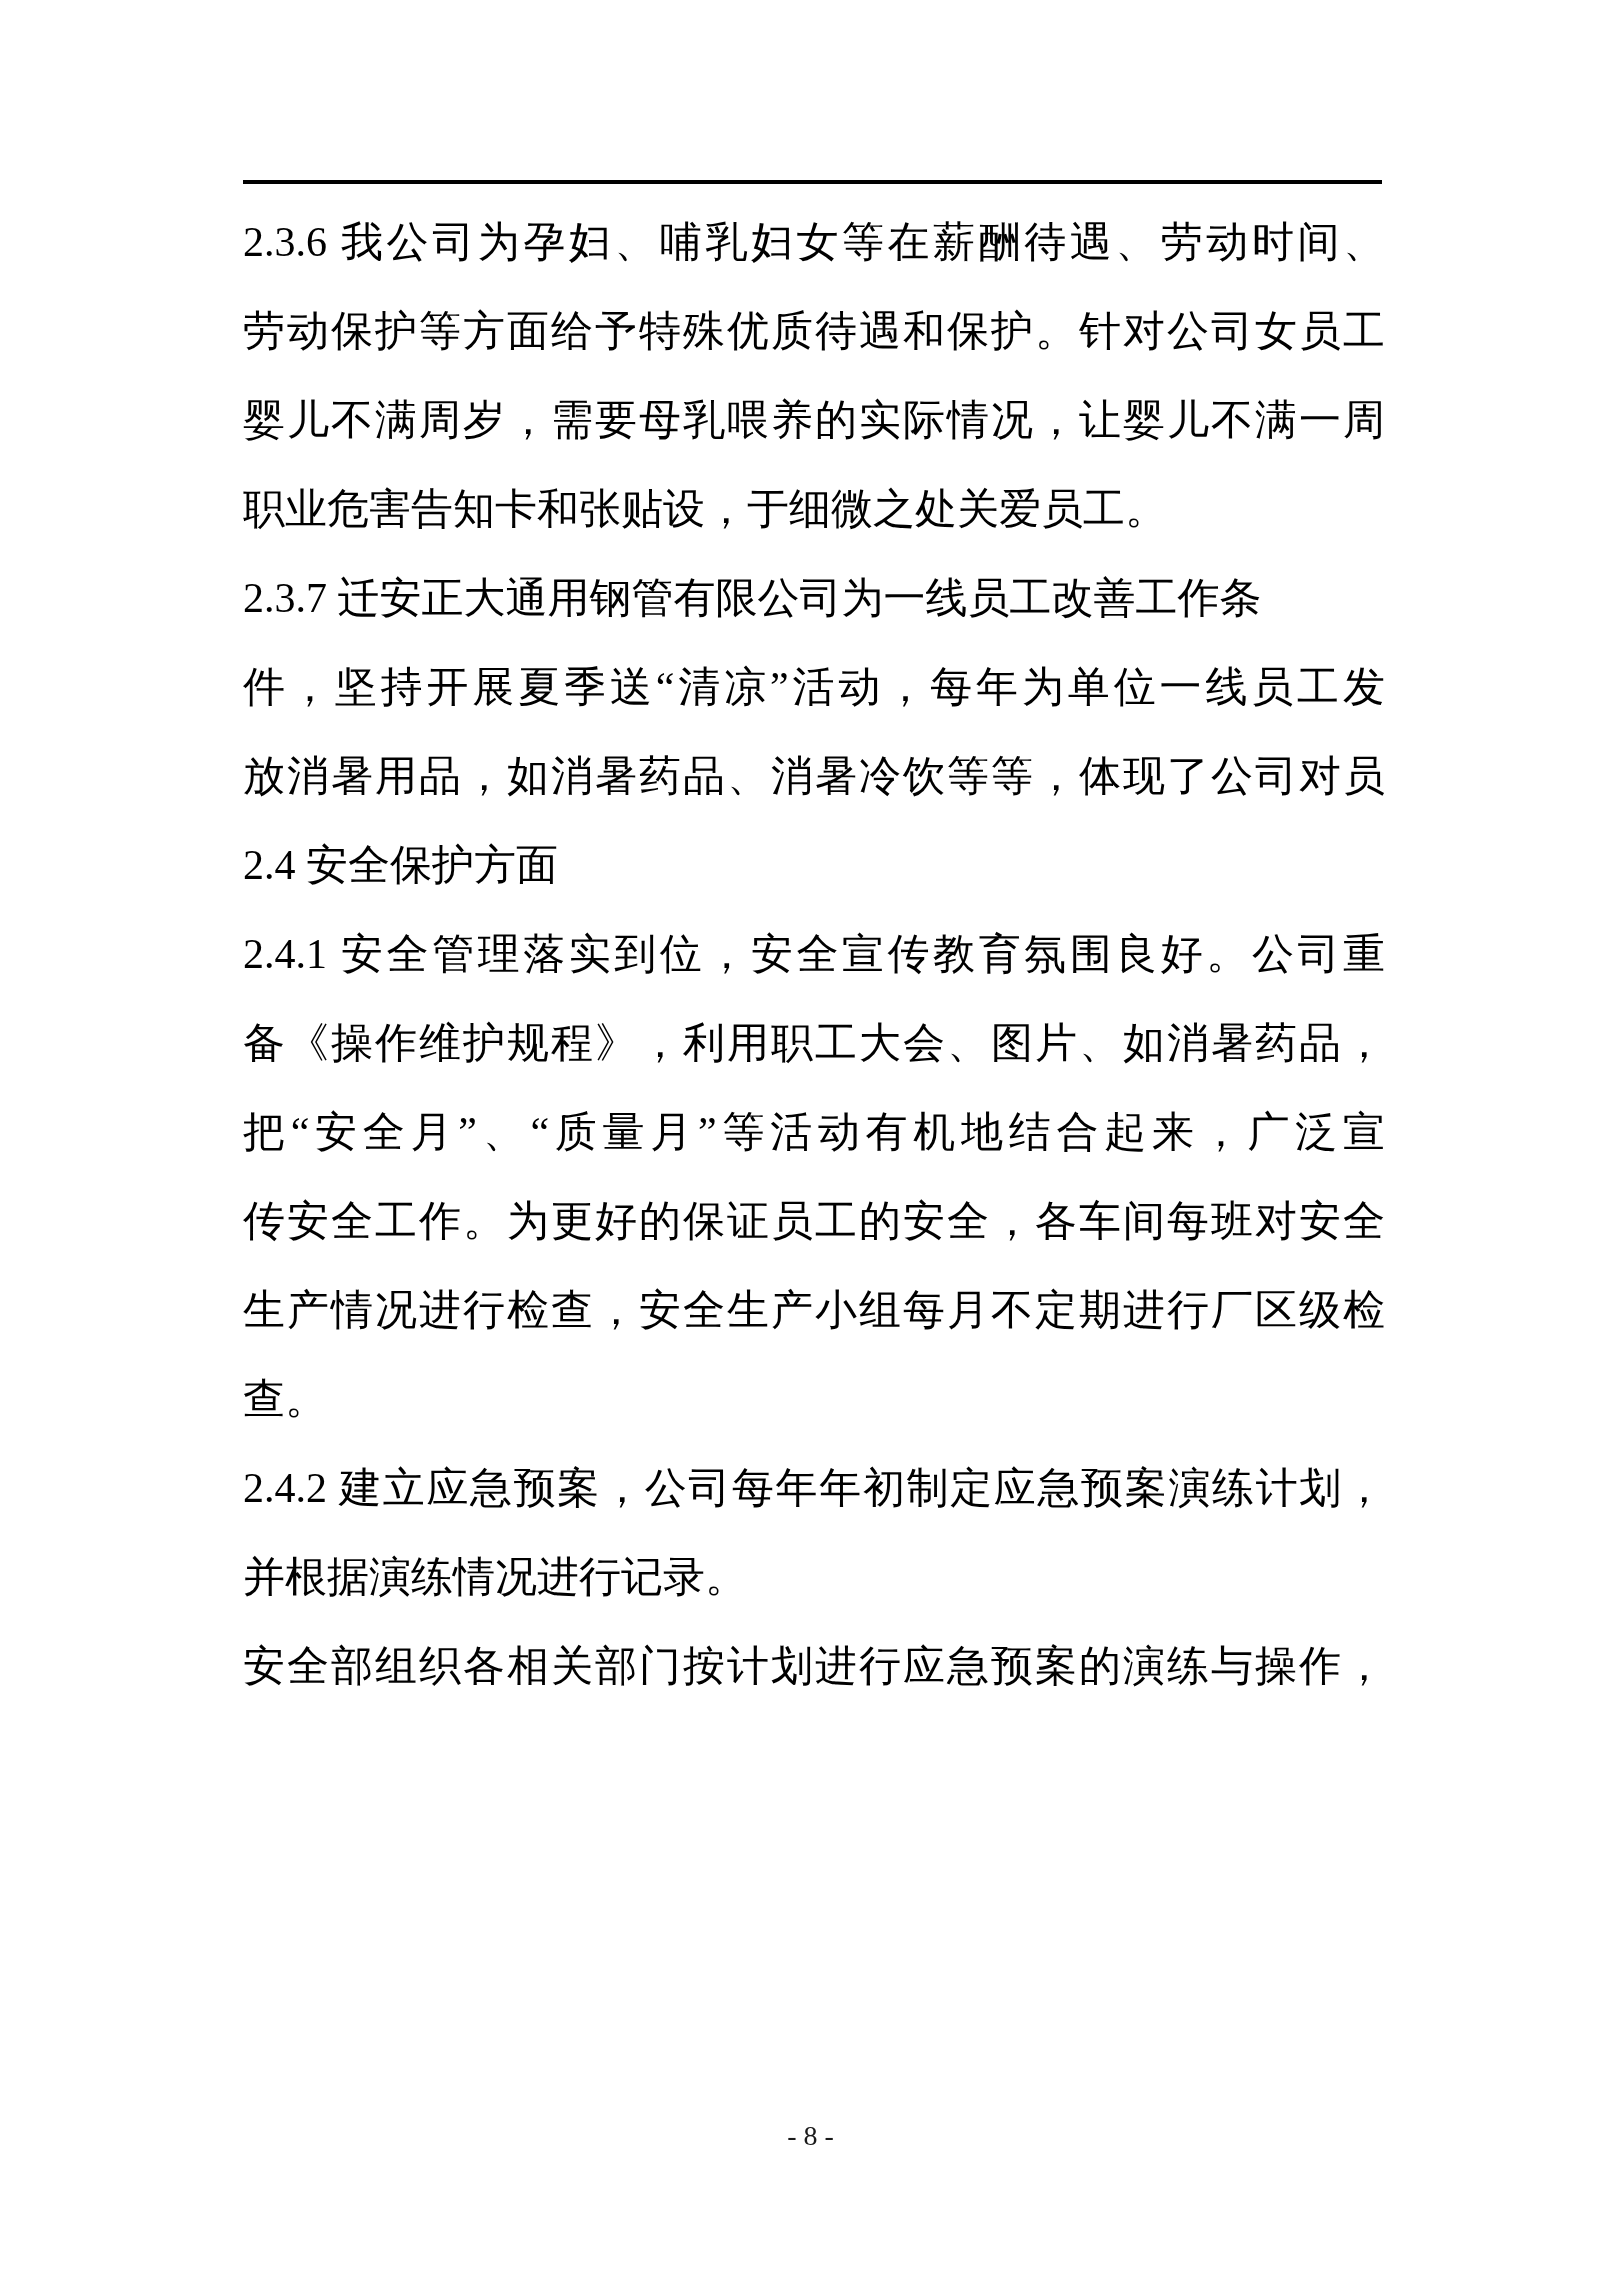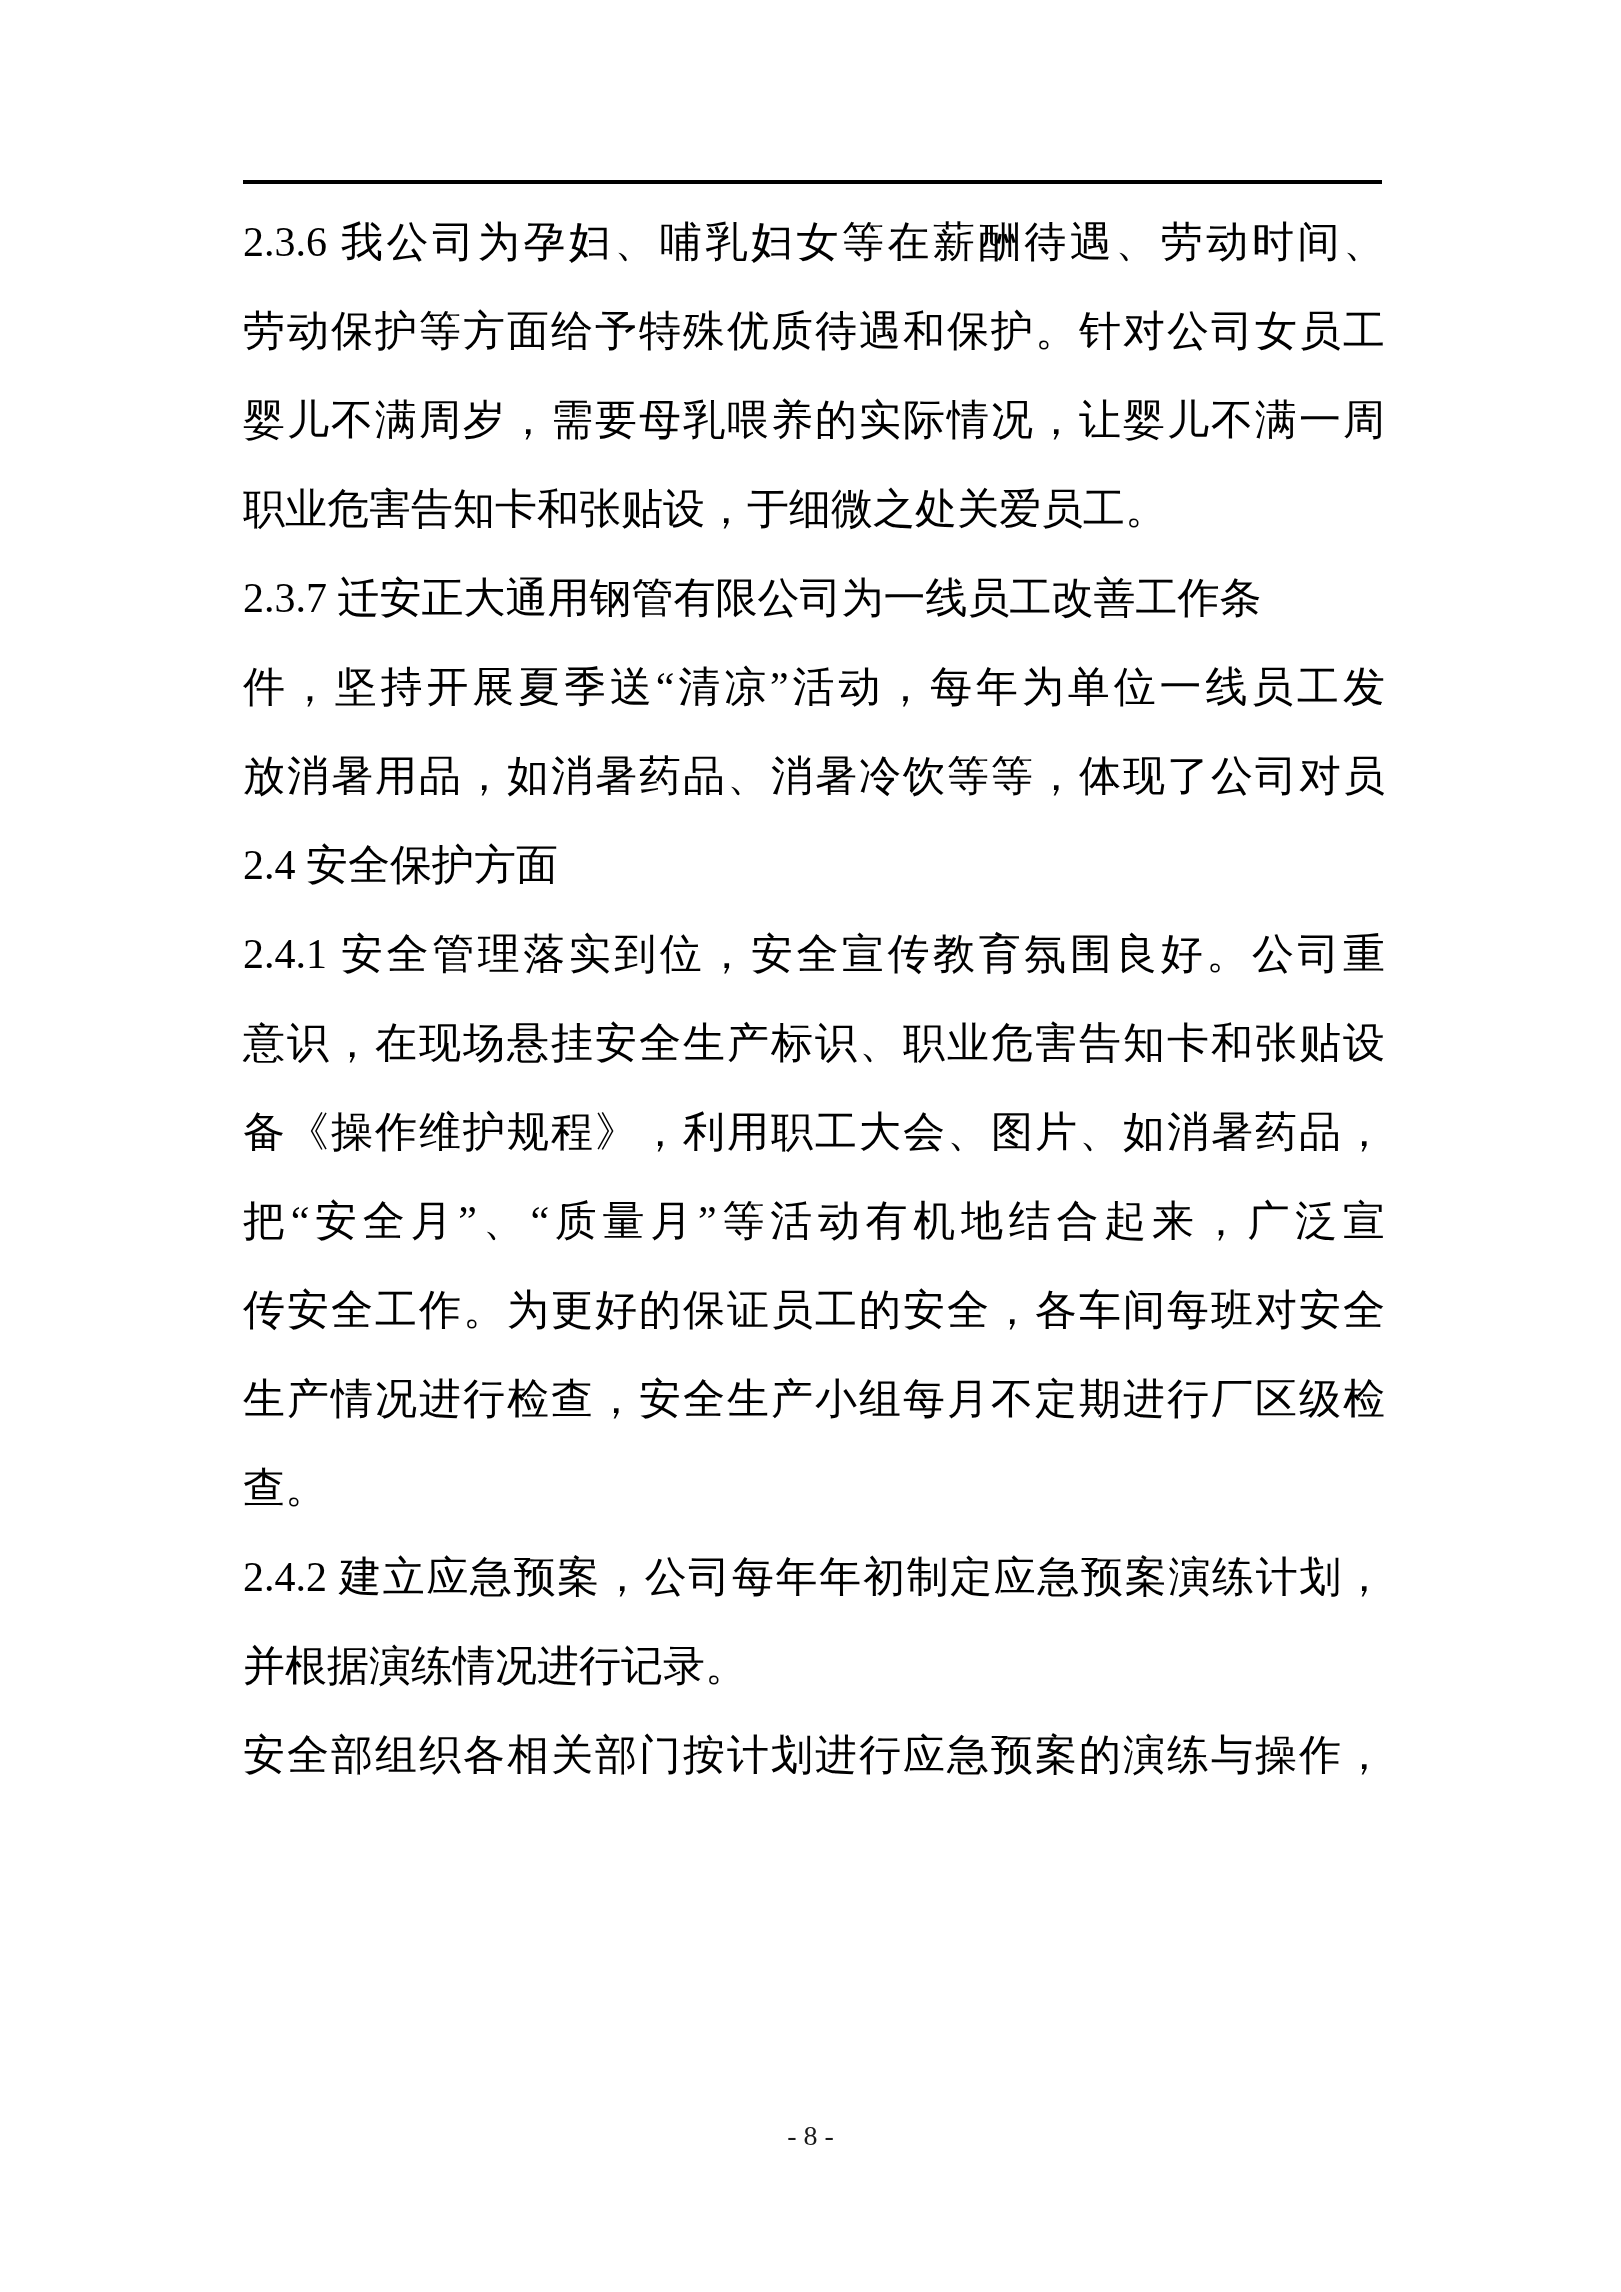--- a/index.html
+++ b/index.html
@@ -55,21 +55,20 @@
   <div class="content">
     <div class="line j">2.3.6 我公司为孕妇、哺乳妇女等在薪酬待遇、劳动时间、</div>
     <div class="line j">劳动保护等方面给予特殊优质待遇和保护。针对公司女员工</div>
     <div class="line j">婴儿不满周岁，需要母乳喂养的实际情况，让婴儿不满一周</div>
     <div class="line">职业危害告知卡和张贴设，于细微之处关爱员工。</div>
     <div class="line">2.3.7 迁安正大通用钢管有限公司为一线员工改善工作条</div>
     <div class="line j">件，坚持开展夏季送“清凉”活动，每年为单位一线员工发</div>
     <div class="line j">放消暑用品，如消暑药品、消暑冷饮等等，体现了公司对员</div>
     <div class="line">2.4 安全保护方面</div>
     <div class="line j">2.4.1 安全管理落实到位，安全宣传教育氛围良好。公司重</div>
-    <div class="line j">意识，在现场悬挂安全生产标识、职业危害告知卡和张贴设</div>
     <div class="line j">备《操作维护规程》，利用职工大会、图片、如消暑药品，</div>
     <div class="line j">把“安全月”、“质量月”等活动有机地结合起来，广泛宣</div>
     <div class="line j">传安全工作。为更好的保证员工的安全，各车间每班对安全</div>
     <div class="line j">生产情况进行检查，安全生产小组每月不定期进行厂区级检</div>
     <div class="line">查。</div>
     <div class="line j">2.4.2 建立应急预案，公司每年年初制定应急预案演练计划，</div>
     <div class="line">并根据演练情况进行记录。</div>
     <div class="line j">安全部组织各相关部门按计划进行应急预案的演练与操作，</div>
   </div>
 

